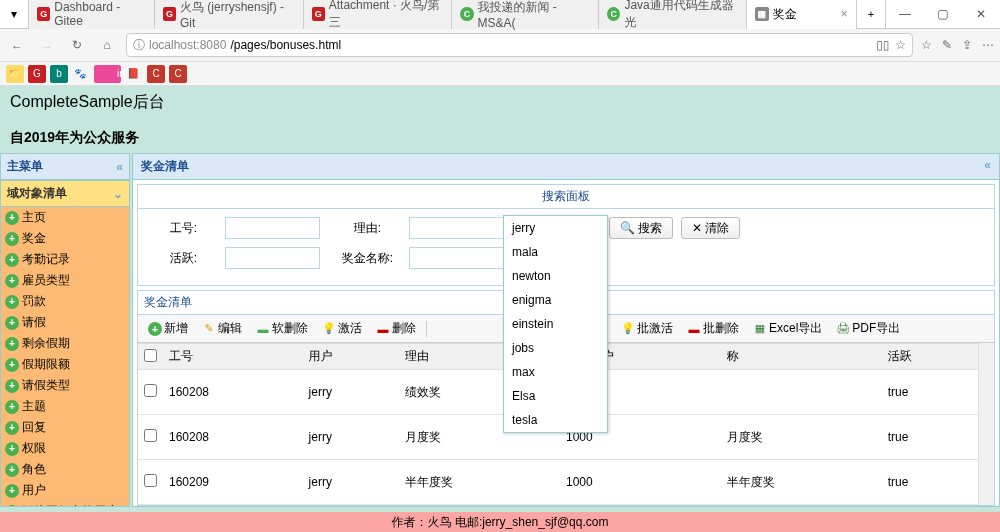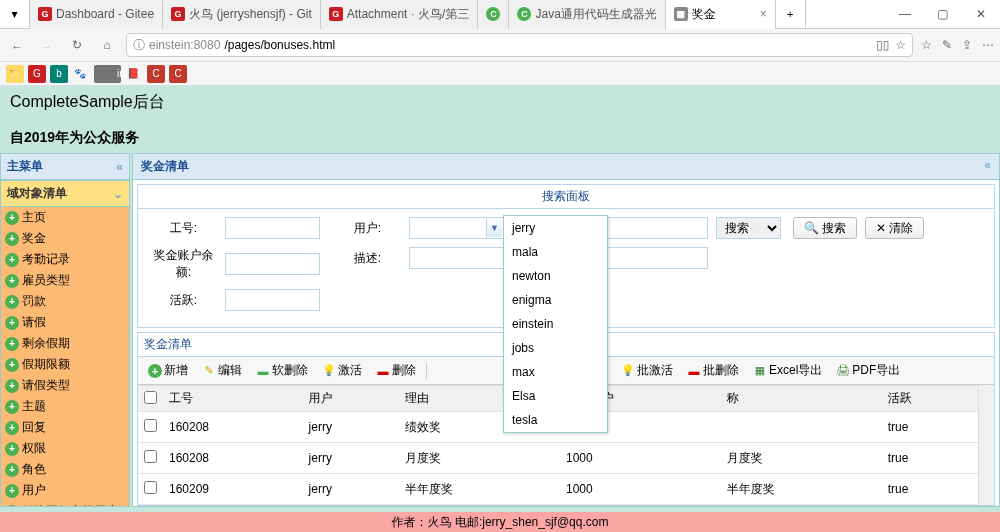--- a/index.html
+++ b/index.html
@@ -75,20 +75,21 @@
   <div class="tab inactive">
       <span class="favicon fc-red">G</span>
       <span>火鸟 (jerryshensjf) - Git</span>
     </div>
   <div class="tab inactive">
       <span class="favicon fc-red">G</span>
       <span>Attachment · 火鸟/第三</span>
     </div>
   <div class="tab inactive">
       <span class="favicon fc-green">C</span>
+      <span>我投递的新闻 - MS&amp;A(</span>
     </div>
   <div class="tab inactive">
       <span class="favicon fc-green">C</span>
       <span>Java通用代码生成器光</span>
     </div>
   <div class="tab active" style="min-width:110px;">
       <span class="favicon fc-gray">▦</span>
       <span>奖金</span>
       <span style="margin-left:auto;color:#888;">×</span>
     </div>
@@ -100,41 +101,41 @@
   </div>
 </div>
 
 <div class="addrbar">
   <div class="nav-btn">←</div>
   <div class="nav-btn" style="color:#ccc;">→</div>
   <div class="nav-btn">↻</div>
   <div class="nav-btn">⌂</div>
   <div class="urlbox">
     <span style="color:#888;">ⓘ</span>
-    <span class="host">einstein:8080</span>
+    <span class="host">localhost:8080</span>
       <span class="path">/pages/bonuses.html</span>
     <div class="right">
         <span>▯▯</span>
         <span>☆</span>
       </div>
   </div>
   <div class="addr-icons">
     <span>☆</span>
     <span>✎</span>
     <span>⇪</span>
     <span>⋯</span>
   </div>
 </div>
 
 <div class="bmbar">
   <div class="bm" style="background:#ffd966;">📁</div>
   <div class="bm" style="background:#c71d23;color:#fff;">G</div>
   <div class="bm" style="background:#008373;color:#fff;">b</div>
   <div class="bm" style="color:#39c;">🐾</div>
-  <div class="bm" style="background:#737373;color:#fff;padding-left:27px;">in</div>
+  <div class="bm" style="background:#ec4899;color:#fff;padding-left:27px;">in</div>
   <div class="bm" style="color:#c00;">📕</div>
   <div class="bm" style="background:#c0392b;color:#fff;">C</div>
   <div class="bm" style="background:#c0392b;color:#fff;">C</div>
 </div>
 
 <div class="header">
   <h1>CompleteSample后台</h1>
   <h2>自2019年为公众服务</h2>
 </div>
 
@@ -220,35 +221,21 @@
 
     <div class="search-panel">
       <div class="sp-title">搜索面板</div>
       <div class="sp-body">
         <div>
           <div class="sp-row">
               <label>工号:</label>
               <input style="">
             </div>
           <div class="sp-row">
-              <label>奖金账户余额:</label>
-              <input style="">
-            </div>
-          <div class="sp-row">
               <label>活跃:</label>
-              <input style="">
-            </div>
-        </div>
-        <div>
-          <div class="sp-row">
-              <label>用户:</label>
-            <div class="combo"><input style=""><span class="arrow">▼</span></div>
-          </div>
-          <div class="sp-row">
-              <label>描述:</label>
               <input style="">
             </div>
         </div>
         <div>
           <div class="sp-row">
               <label>理由:</label>
               <input style="width: 115px;">
             <select style="width:65px;margin-left:4px;"><option>搜索</option></select>
             <button class="btn" style="margin-left:8px;">
                 <span>🔍</span>

